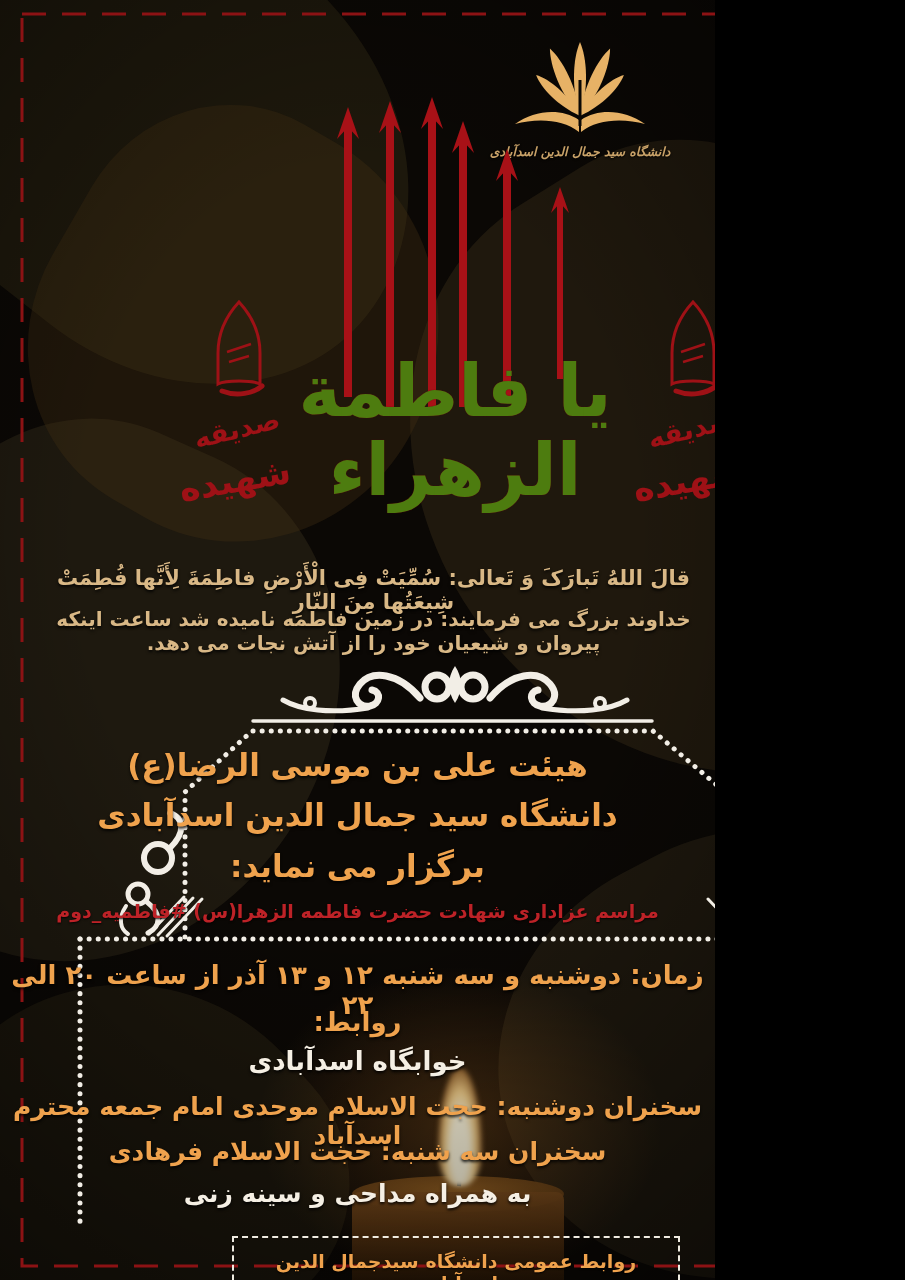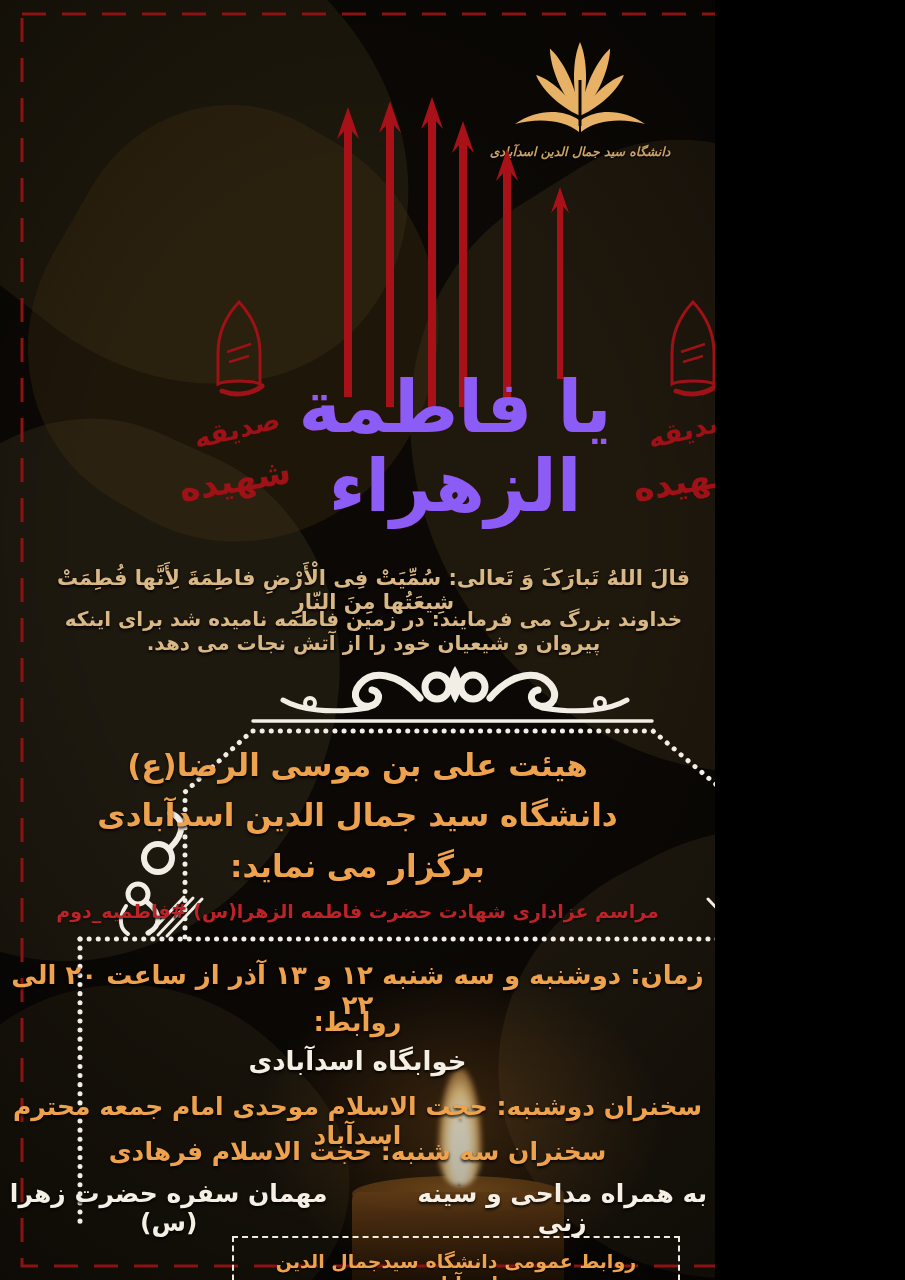--- a/index.html
+++ b/index.html
@@ -43,22 +43,22 @@
   .ann-3{top:848px;font-size:31px;}
   .ann-4{top:900px;font-size:19px;color:#bd2227;text-shadow:0 1px 2px rgba(0,0,0,.9);}
   .d-time{top:960px;font-size:26px;}
   .d-loc-label{top:1007px;font-size:26px;}
   .d-loc{top:1046px;font-size:26px;}
   .d-sp1{top:1092px;font-size:25px;}
   .d-sp2{top:1137px;font-size:25px;}
   .d-extra{top:1179px;font-size:25px;display:flex;justify-content:center;gap:72px;direction:rtl;}
   
   .callig-strokes{position:absolute;left:240px;top:95px;width:440px;height:330px;}
-  .callig-text{position:absolute;left:160px;top:368px;width:590px;text-align:center;direction:rtl;
-    font-size:72px;font-weight:bold;color:#8b5cf6;line-height:1.1;
+  .callig-text{position:absolute;left:160px;top:352px;width:590px;text-align:center;direction:rtl;
+    font-size:72px;font-weight:bold;color:#4d7c0f;line-height:1.1;
     text-shadow:0 0 1px #6d090d;}
   
   .seal{position:absolute;width:110px;height:225px;}
   .seal-left{left:182px;top:296px;}
   .seal-right{left:636px;top:296px;}
   
   .logo{position:absolute;right:40px;top:38px;width:190px;text-align:center;}
   .logo-caption{margin-top:2px;font-size:12.5px;font-style:italic;font-weight:bold;
     color:#c9a268;direction:rtl;text-shadow:0 1px 2px #000;}
   
@@ -142,21 +142,21 @@
   <div class="callig-text">یا فاطمة الزهراء</div>
 
   <svg class="seal seal-left" viewBox="0 0 110 225">
     <use href="#seal-group"></use>
   </svg>
   <svg class="seal seal-right" viewBox="0 0 110 225">
     <use href="#seal-group"></use>
   </svg>
 
   <div class="t gold quote-ar">قالَ اللهُ تَبارَکَ وَ تَعالی: سُمِّیَتْ فِی الْأَرْضِ فاطِمَةَ لِأَنَّها فُطِمَتْ شِیعَتُها مِنَ النّارِ</div>
-  <div class="t gold quote-fa">خداوند بزرگ می فرمایند: در زمین فاطمه نامیده شد برای اینکه پیروان و شیعیان خود را از آتش نجات می دهد.</div>
+  <div class="t gold quote-fa">خداوند بزرگ می فرمایند: در زمین فاطمه نامیده شد ساعت اینکه پیروان و شیعیان خود را از آتش نجات می دهد.</div>
 
   <svg class="frame-overlay" width="905" height="1280" viewBox="0 0 905 1280">
     <rect x="22" y="14" width="862" height="1252" fill="none" stroke="#8c1214" stroke-width="3" stroke-dasharray="24 16"></rect>
     <defs>
       <g id="corner-orn">
         <circle cx="158" cy="858" r="14" fill="none" stroke-width="6"></circle>
         <path d="M170 848 C 186 832 184 818 170 813" fill="none" stroke-width="6"></path>
         <circle cx="138" cy="894" r="10" fill="none" stroke-width="5"></circle>
         <path d="M147 902 C 162 914 161 926 148 933" fill="none" stroke-width="5"></path>
         <path d="M126 906 C 118 918 120 929 128 934" fill="none" stroke-width="4"></path>
@@ -192,20 +192,19 @@
   <div class="t orange ann-3">برگزار می نماید:</div>
   <div class="t ann-4">مراسم عزاداری شهادت حضرت فاطمه الزهرا(س) #فاطمیه_دوم</div>
 
   <div class="t orange d-time">زمان:  دوشنبه و سه شنبه ۱۲ و ۱۳ آذر از ساعت ۲۰ الی ۲۲</div>
   <div class="t orange d-loc-label">روابط:</div>
   <div class="t white d-loc">خوابگاه اسدآبادی</div>
   <div class="t orange d-sp2">سخنران سه شنبه: حجت الاسلام فرهادی</div>
   <div class="t orange d-sp1">سخنران دوشنبه:  حجت الاسلام موحدی امام جمعه محترم اسدآباد</div>
   <div class="t white d-extra">
     <span>به همراه مداحی و سینه زنی</span>
-    <span>مهمان سفره حضرت زهرا (س)</span>
   </div>
 
   <div class="footer-box">
     <div class="footer-text">روابط عمومی دانشگاه سیدجمال الدین اسدآبادی</div>
   </div>
 
 </div>
 
 </body></html>

